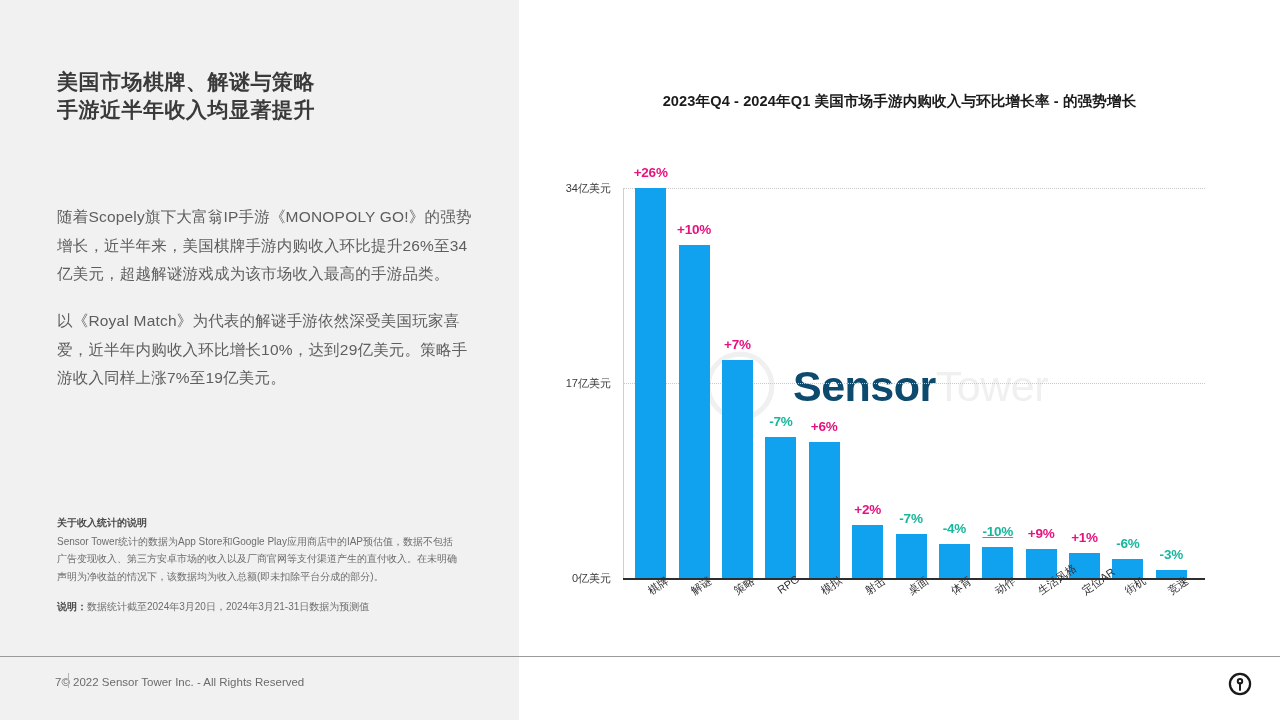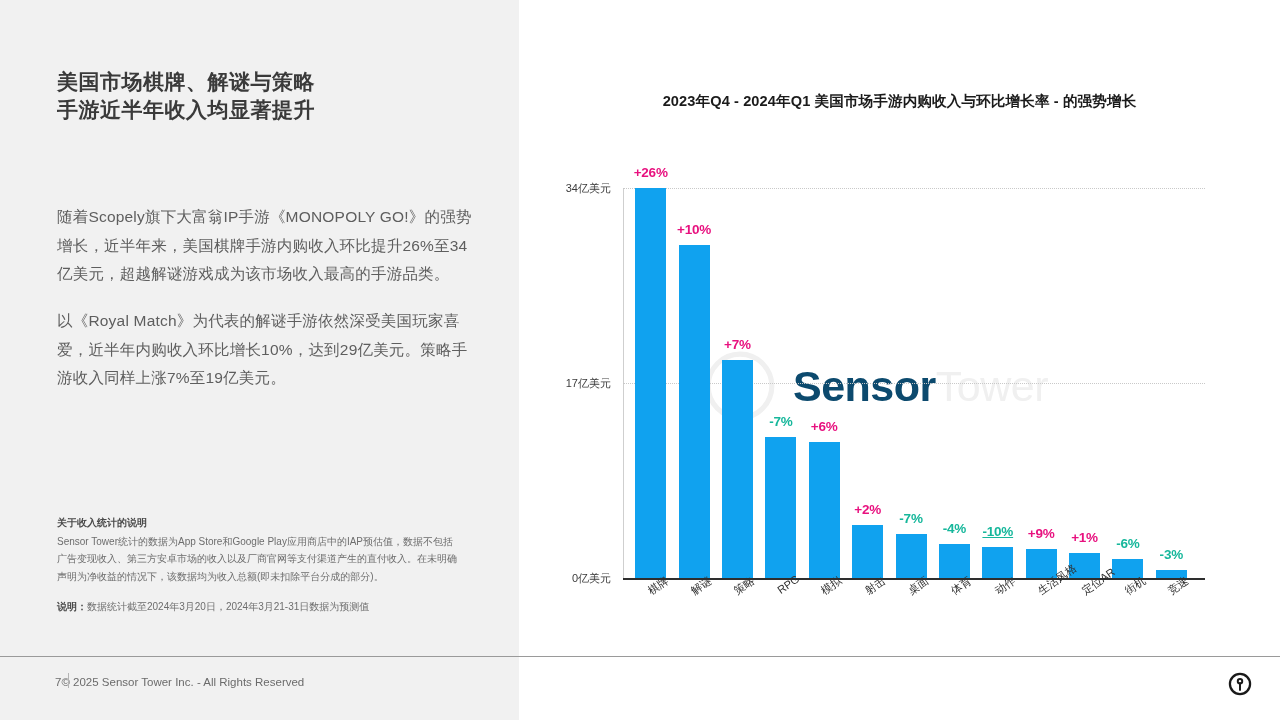--- a/index.html
+++ b/index.html
@@ -301,21 +301,21 @@
           <div class="cat-label" style="left: 498.923px;">街机</div>
           <div class="cat-label" style="left: 542.308px;">竞速</div>
         </div>
     </div>
   </div>
 
   <div id="divider"></div>
   <div id="footer">
     <span class="pagenum">7</span>
     <span class="bar"></span>
-    <span>© 2025 Sensor Tower Inc. - All Rights Reserved</span>
+    <span>© 2022 Sensor Tower Inc. - All Rights Reserved</span>
   </div>
   <div id="corner-logo">
     <svg width="28" height="28" viewBox="0 0 100 100">
       <circle cx="50" cy="50" r="36" fill="none" stroke="#1a1a1a" stroke-width="8"></circle>
       <circle cx="50" cy="40" r="8" fill="none" stroke="#1a1a1a" stroke-width="7"></circle>
       <rect x="46.5" y="44" width="7" height="30" fill="#1a1a1a"></rect>
     </svg>
   </div>
 
 </div>

